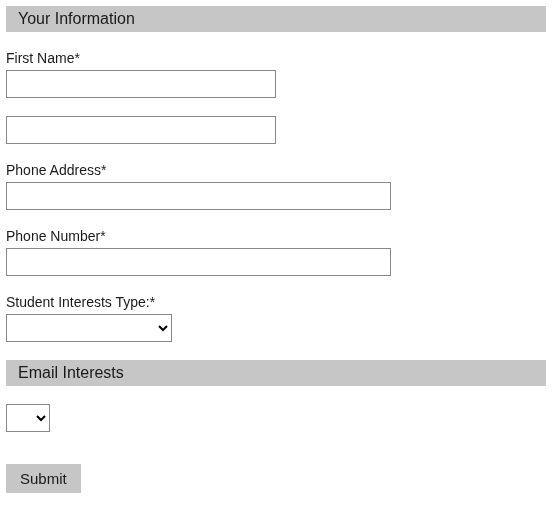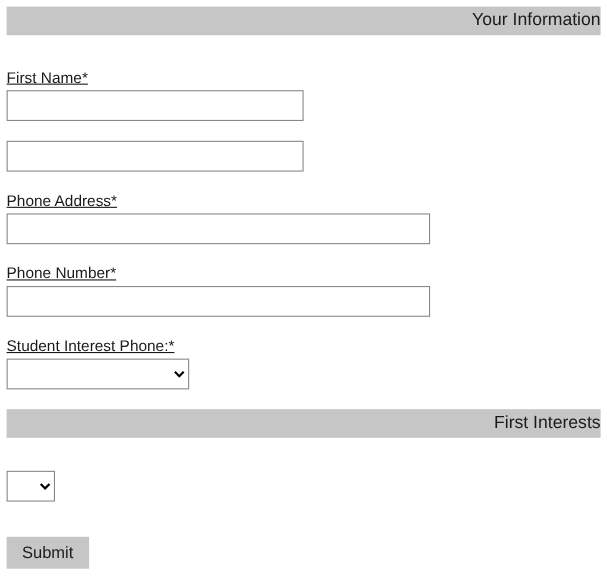--- a/index.html
+++ b/index.html
@@ -4,35 +4,33 @@
   <style>
     * { margin: 0; padding: 0; box-sizing: border-box; }
     body {
       font-family: 'Century Gothic', 'Futura', Arial, sans-serif;
       background: #fff;
       padding: 6px;
       width: 552px;
     }
     .section-header {
       background: #c6c6c6;
-      padding: 4px 0;
+      padding: 4px 12px;
       font-size: 16px;
       color: #1a1a1a;
-      margin-bottom: 30px;
-      text-align: right;
+      margin-bottom: 18px;
     }
     .field-group {
       margin-bottom: 18px;
     }
     .field-label {
       font-size: 14px;
       color: #1a1a1a;
       display: block;
       margin-bottom: 4px;
-      text-decoration: underline;
     }
     input[type="text"] {
       height: 28px;
       border: 1px solid #888;
       background: #fff;
       font-size: 14px;
       padding: 2px 4px;
     }
     .input-short {
       width: 270px;
@@ -91,27 +89,27 @@
   <label class="field-label">Phone Address*</label>
   <input type="text" class="input-long" style="">
 </div>
 
 <div class="field-group">
   <label class="field-label">Phone Number*</label>
   <input type="text" class="input-long" style="">
 </div>
 
 <div class="field-group">
-  <label class="field-label">Student Interest Phone:*</label>
+  <label class="field-label">Student Interests Type:*</label>
   <select class="select-medium">
     <option></option>
   </select>
 </div>
 
-<div class="section-header section-2">First Interests</div>
+<div class="section-header section-2">Email Interests</div>
 
 <div class="field-group">
   <select class="select-small">
     <option></option>
   </select>
 </div>
 
 <button class="submit-btn">Submit</button>
 
 

